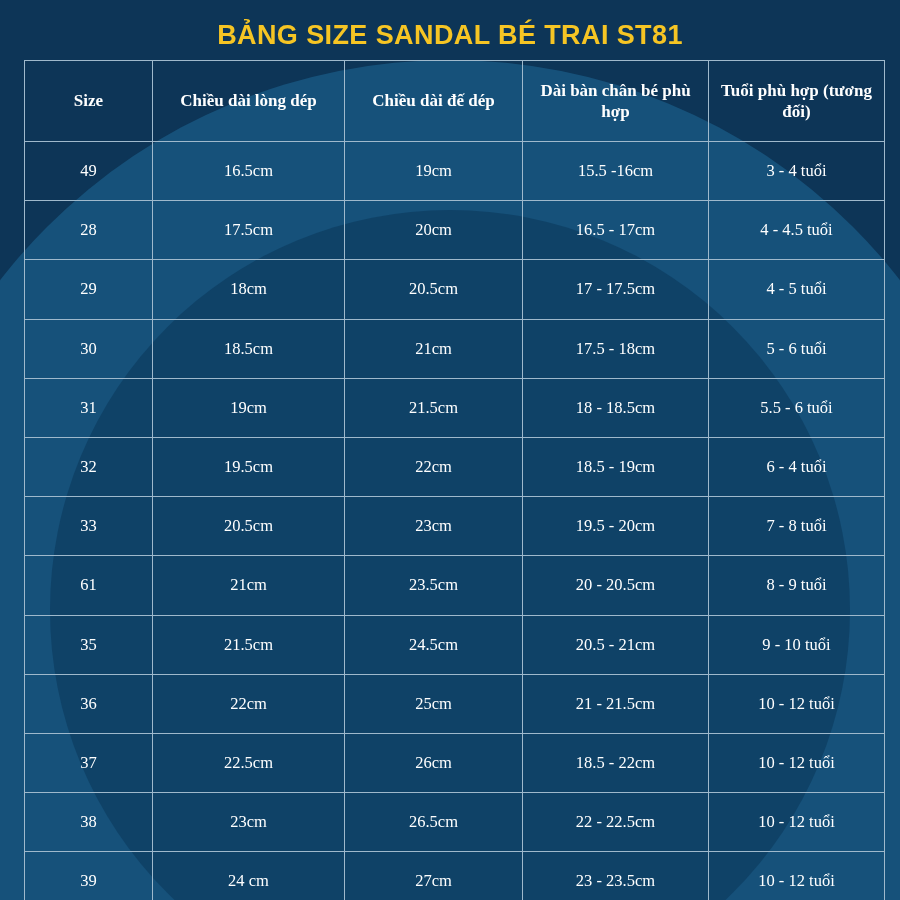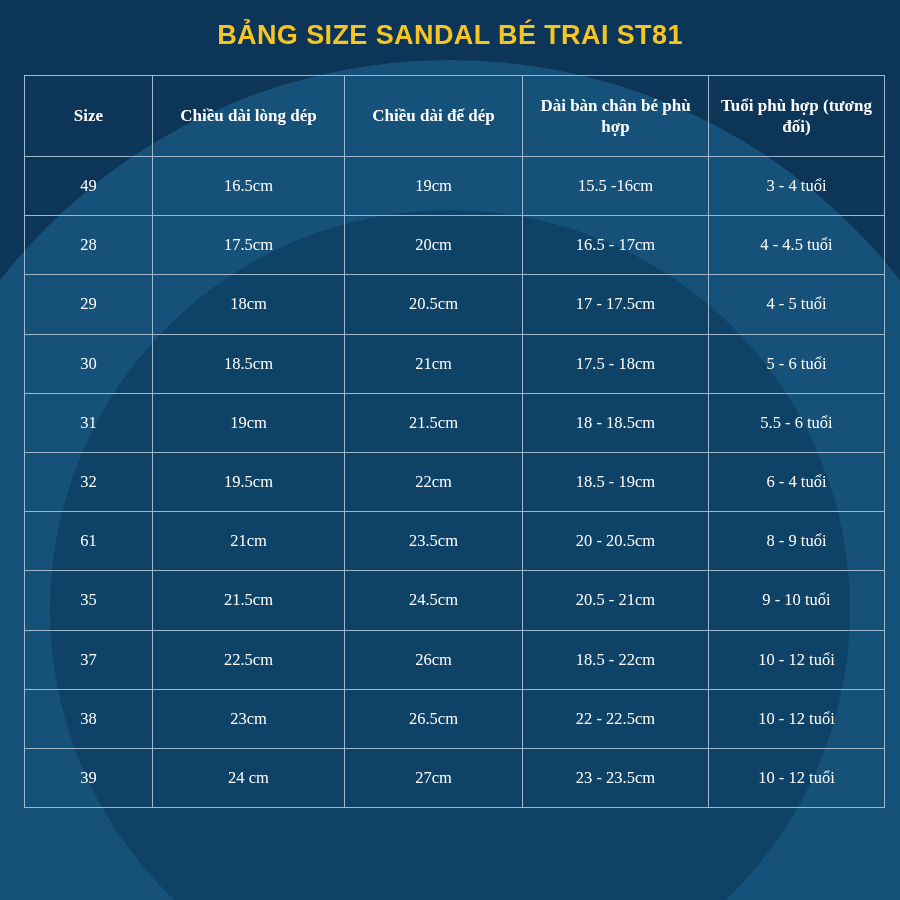--- a/index.html
+++ b/index.html
@@ -55,21 +55,21 @@
     flex-direction: column;
   }
 
   .title {
     text-align: center;
     color: #f6c524;
     font-family: "Liberation Sans", sans-serif;
     font-weight: bold;
     font-size: 27px;
     letter-spacing: 0.4px;
-    margin: 6px 0 24px 0;
+    margin: 6px 0 9px 0;
   }
 
   table.size-table {
     width: 860px;
     border-collapse: collapse;
     table-layout: fixed;
     margin: 0 auto;
   }
   table.size-table th,
   table.size-table td {
@@ -164,34 +164,48 @@
         <td>5.5 - 6 tuổi</td>
       </tr>
       <tr>
         <td>32</td>
         <td>19.5cm</td>
         <td>22cm</td>
         <td>18.5 - 19cm</td>
         <td>6 - 4 tuổi</td>
       </tr>
       <tr>
+        <td>33</td>
+        <td>20.5cm</td>
+        <td>23cm</td>
+        <td>19.5 - 20cm</td>
+        <td>7 - 8 tuổi</td>
+      </tr>
+      <tr>
         <td>61</td>
         <td>21cm</td>
         <td>23.5cm</td>
         <td>20 - 20.5cm</td>
         <td>8 - 9 tuổi</td>
       </tr>
       <tr>
         <td>35</td>
         <td>21.5cm</td>
         <td>24.5cm</td>
         <td>20.5 - 21cm</td>
         <td>9 - 10 tuổi</td>
       </tr>
       <tr>
+        <td>36</td>
+        <td>22cm</td>
+        <td>25cm</td>
+        <td>21 - 21.5cm</td>
+        <td>10 - 12 tuổi</td>
+      </tr>
+      <tr>
         <td>37</td>
         <td>22.5cm</td>
         <td>26cm</td>
         <td>18.5 - 22cm</td>
         <td>10 - 12 tuổi</td>
       </tr>
       <tr>
         <td>38</td>
         <td>23cm</td>
         <td>26.5cm</td>

